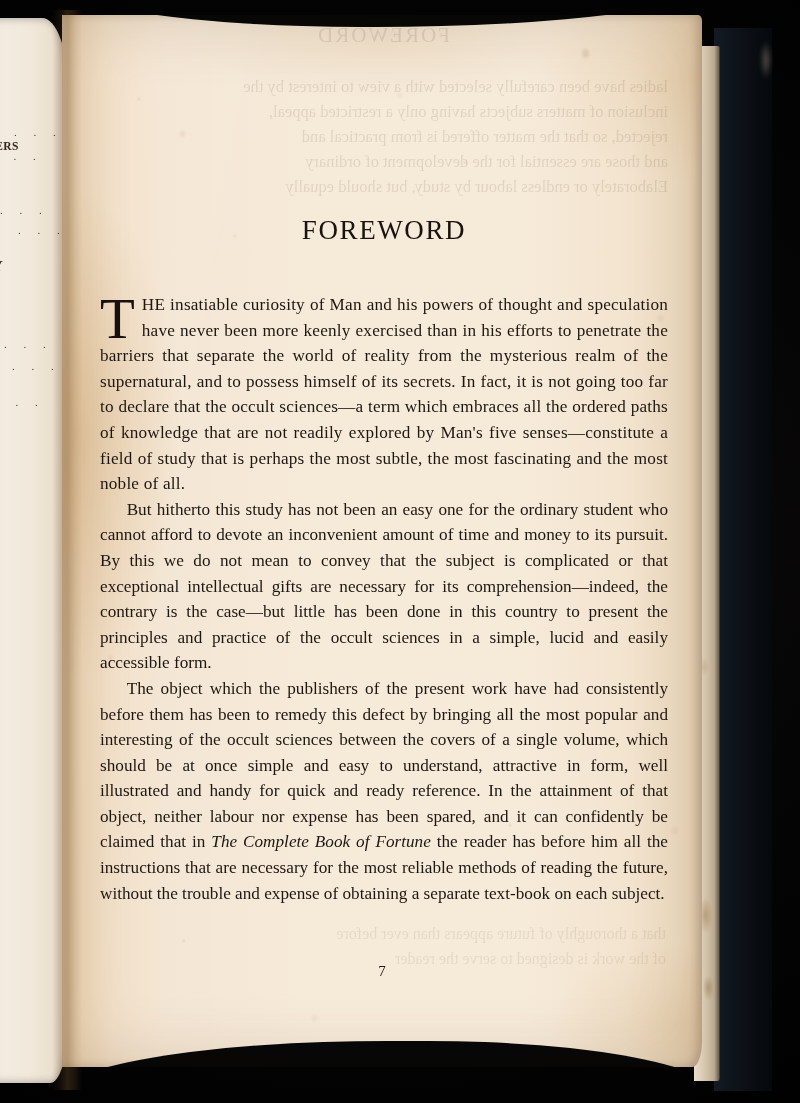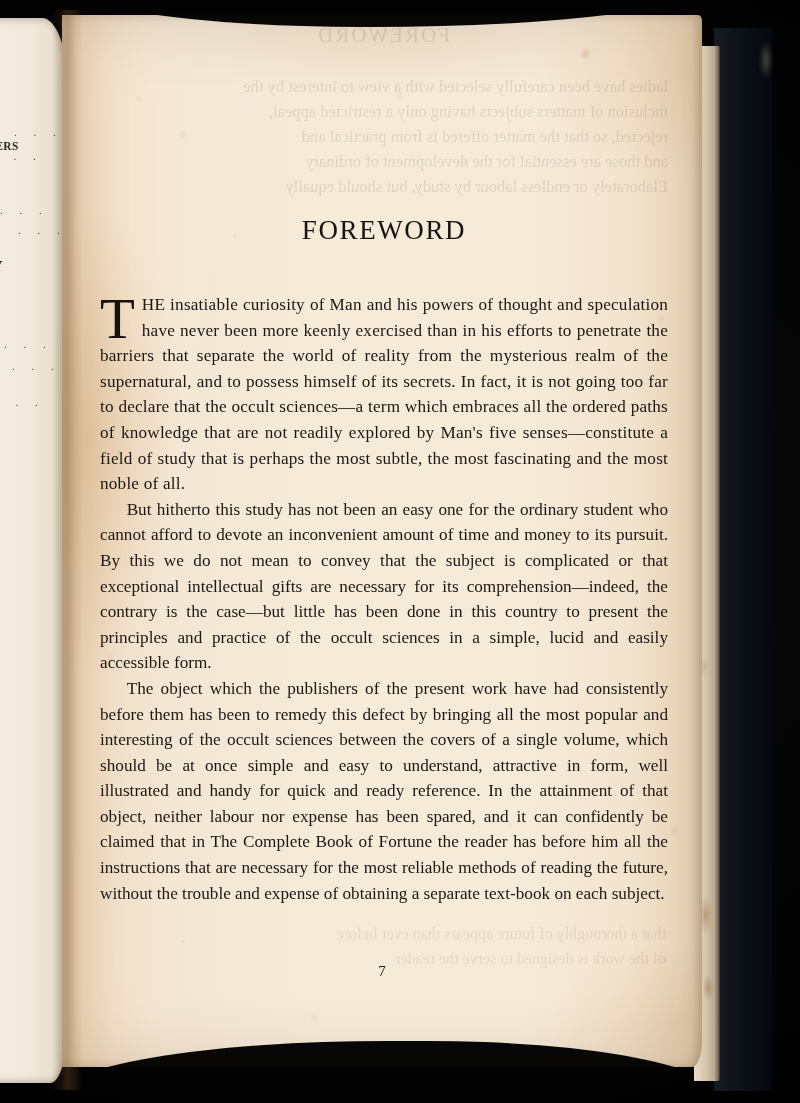--- a/index.html
+++ b/index.html
@@ -288,20 +288,21 @@
     padding: 4px 4px 0 0;
     margin: 1px 3px 0 0;
     color: #17110d;
     font-weight: 400;
   }
   .smallcaps-lead {
     letter-spacing: .2px;
   }
 
   .book-title-italic {
+    font-style: italic;
   }
 
   
   .folio {
     position: absolute;
     left: 0;
     right: 0;
     top: 948px;
     text-align: center;
     font-family: "Liberation Serif", serif;

